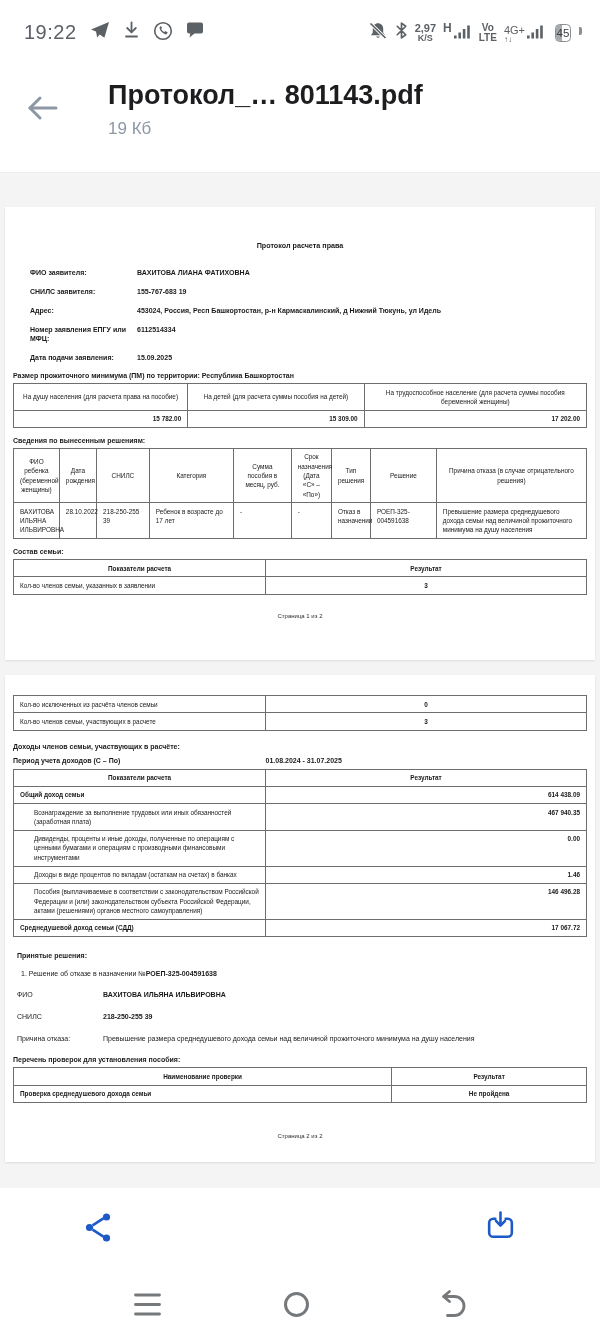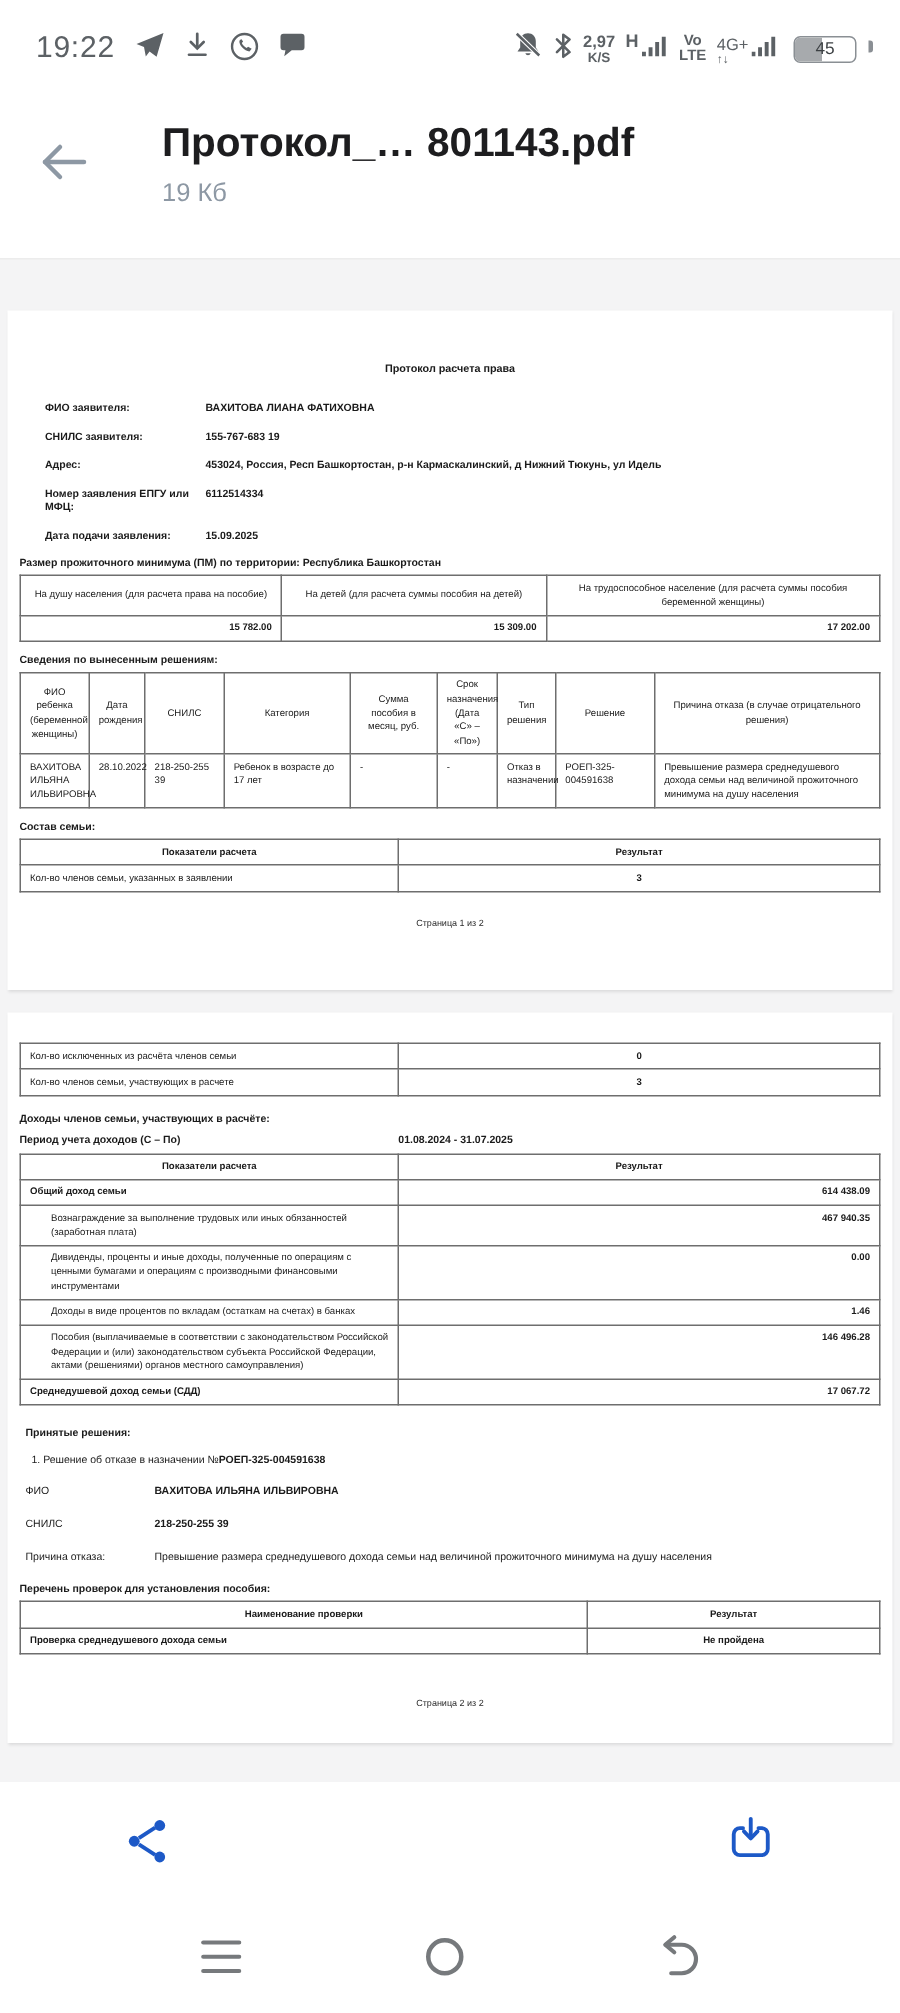--- a/index.html
+++ b/index.html
@@ -15,21 +15,21 @@
   .sb-right { display:flex; align-items:center; gap:7px; }
   .sb-right svg { margin-bottom:1px; }
   .sb-stack { display:flex; flex-direction:column; align-items:center; font-weight:700; line-height:10px; }
   .sb-stack .t1 { font-size:11px; }
   .sb-stack .t2 { font-size:9px; }
   .sim { display:flex; align-items:flex-end; gap:2px; }
   .sim-label { font-size:12px; font-weight:700; line-height:11px; }
   .sim2-stack { display:flex; flex-direction:column; align-items:flex-start; line-height:9px; }
   .sim2-stack .t1 { font-size:11px; font-weight:400; }
   .sim2-stack .t2 { font-size:8px; }
-  .battery { position:relative; width:42px; height:18px; border:1.5px solid #8a8f94; border-radius:4.5px;
+  .battery { position:relative; width:16px; height:18px; border:1.5px solid #8a8f94; border-radius:4.5px;
              display:flex; align-items:center; justify-content:center; overflow:hidden; margin-left:3px; }
   .battery-fill { position:absolute; left:0; top:0; bottom:0; width:46%; background:#a7aaad; }
   .battery-text { position:relative; font-size:11.5px; color:#3c4043; }
   .battery-cap { width:3px; height:8px; background:#8a8f94; border-radius:0 2px 2px 0; margin-left:1px; margin-bottom:5px; }
 
   
   .app-header { height:114px; display:flex; align-items:center; padding:0 20px 12px 26px; background:#fff; }
   .hdr-text { margin-left:48px; }
   .hdr-title { font-size:27px; font-weight:700; color:#1d1d1f; }
   .hdr-sub { font-size:17px; color:#8d98a4; margin-top:8px; }

